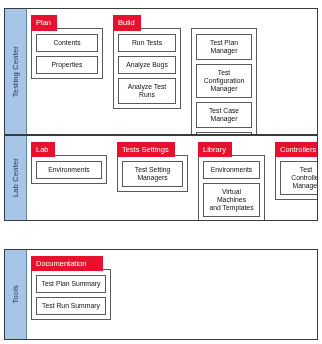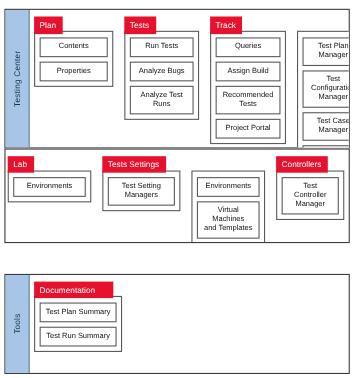--- a/index.html
+++ b/index.html
@@ -29,21 +29,21 @@
   .lane {
     position: relative;
     display: flex;
     flex-direction: row;
     border: 1px solid #3b3b3b;
     background: #ffffff;
     box-sizing: border-box;
     overflow: hidden;
   }
   .lane-testing  { height: 131px; }
-  .lane-lab      { height: 89px; justify-content: flex-end; }
+  .lane-lab      { height: 89px; }
   .lane-tools    { height: 94px; margin-top: 28px; }
 
   
   .lane-title {
     flex: 0 0 22px;
     background: #a7c6e7;
     border-right: 1px solid #5f85ad;
     display: flex;
     align-items: center;
     justify-content: center;
@@ -146,39 +146,29 @@
 
       <div class="group w-plan">
         <div class="group-header">Plan</div>
         <div class="group-box">
           <div class="item">Contents</div>
           <div class="item">Properties</div>
         </div>
       </div>
 
       <div class="group w-test">
-        <div class="group-header">Tests</div>
+        <div class="group-header">Build</div>
         <div class="group-box">
           <div class="item">Run Tests</div>
           <div class="item">Analyze Bugs</div>
           <div class="item">Analyze Test
 Runs</div>
         </div>
       </div>
 
-      <div class="group w-track">
-        <div class="group-header">Track</div>
-        <div class="group-box">
-          <div class="item">Queries</div>
-          <div class="item">Assign Build</div>
-          <div class="item">Recommended
-Tests</div>
-          <div class="item">Project Portal</div>
-        </div>
-      </div>
 
       <div class="group w-organize">
         <div class="group-box">
           <div class="item">Test Plan
 Manager</div>
           <div class="item">Test Configuration
 Manager</div>
           <div class="item">Test Case
 Manager</div>
           <div class="item">Shared Steps
@@ -204,20 +194,21 @@
 
       <div class="group w-testsettings">
         <div class="group-header">Tests Settings</div>
         <div class="group-box">
           <div class="item">Test Setting
 Managers</div>
         </div>
       </div>
 
       <div class="group w-library">
+        <div class="group-header">Library</div>
         <div class="group-box">
           <div class="item">Environments</div>
           <div class="item">Virtual Machines
 and Templates</div>
         </div>
       </div>
 
       <div class="group w-controllers">
         <div class="group-header">Controllers</div>
         <div class="group-box">

